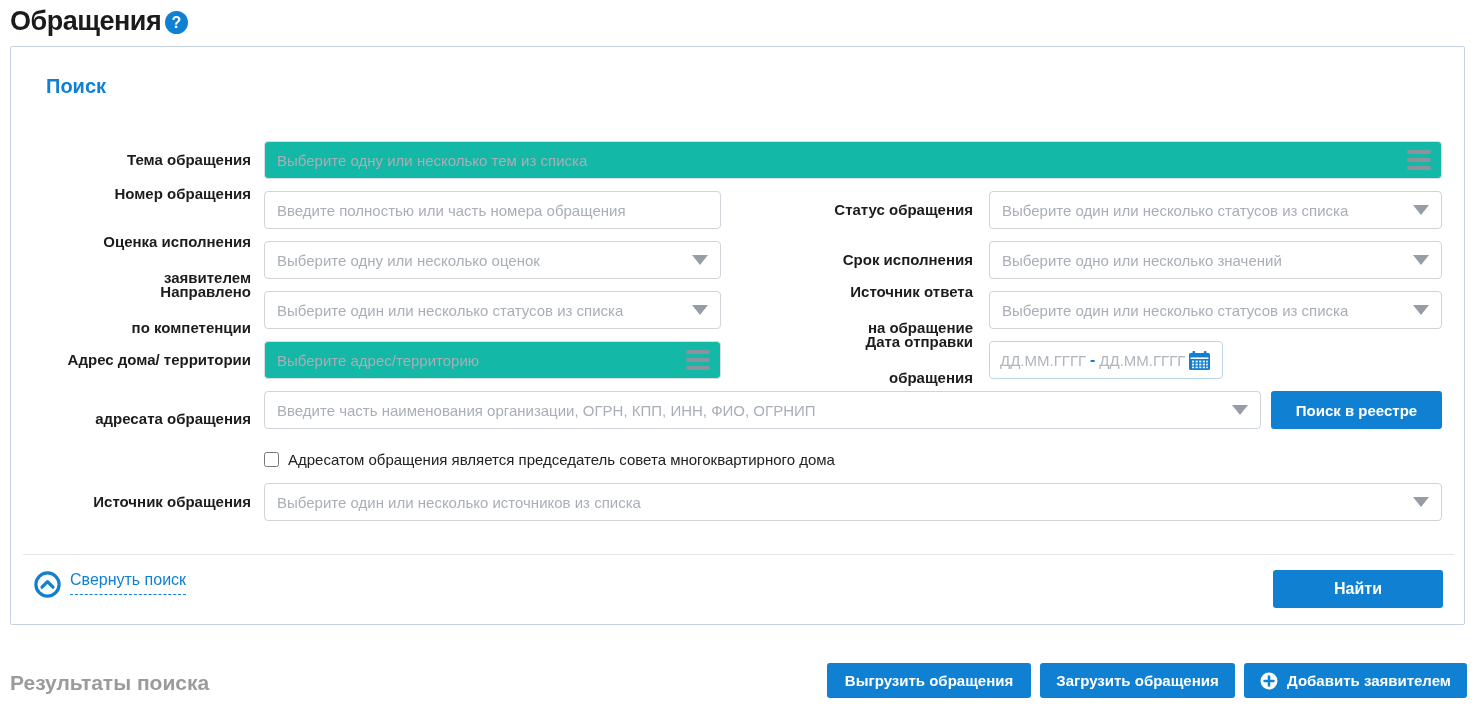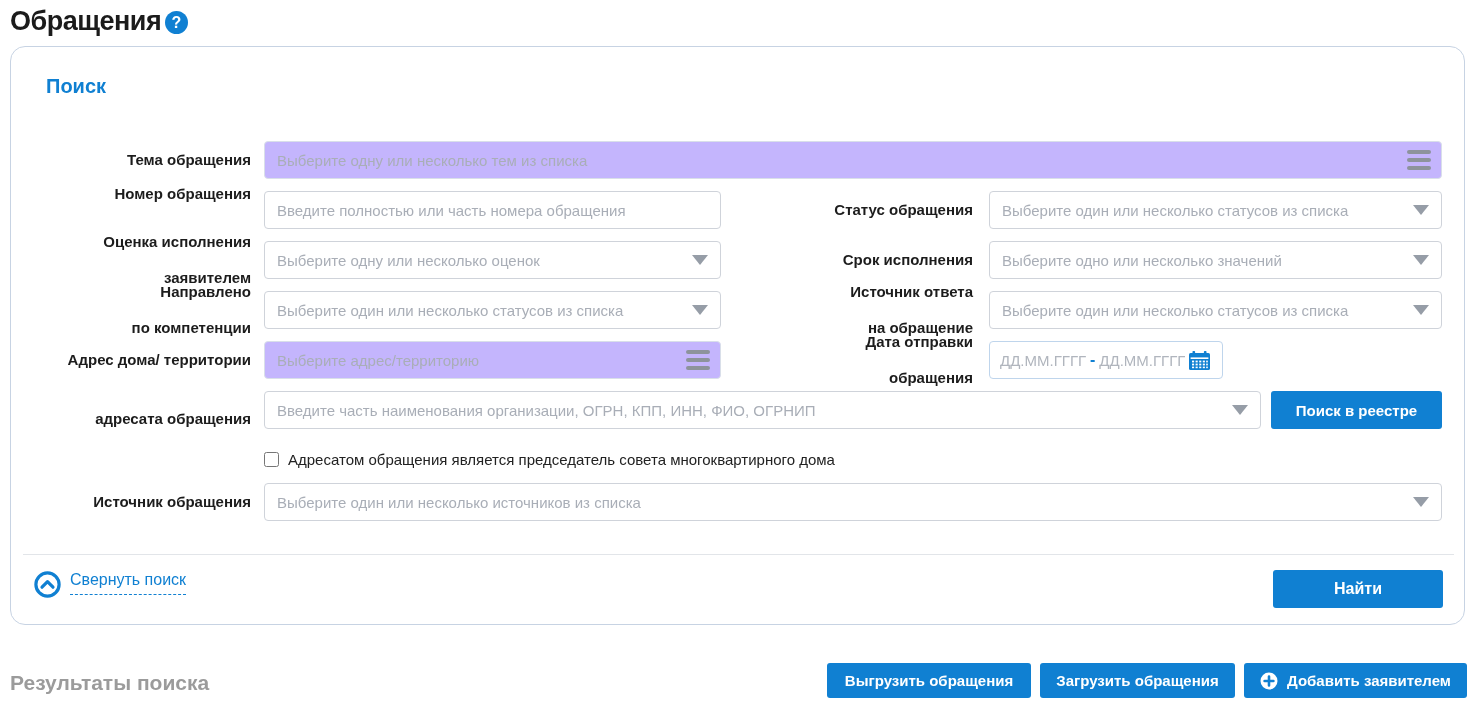--- a/index.html
+++ b/index.html
@@ -5,32 +5,32 @@
   * { margin:0; padding:0; box-sizing:border-box; }
   html,body { background:#fff; font-family:"Liberation Sans", sans-serif; }
   .page { position:relative; width:1477px; height:706px; background:#fff; overflow:hidden; }
   .abs { position:absolute; }
 
   .page-title { left:10px; top:6px; font-size:27px; font-weight:bold; color:#1b1b1b; letter-spacing:-0.5px; }
   .help-icon { left:165px; top:11px; width:23px; height:23px; border-radius:50%; background:#1080d2;
                color:#fff; font-size:16px; font-weight:bold; text-align:center; line-height:23px; cursor:pointer; }
 
   .panel { left:10px; top:46px; width:1455px; height:579px; background:#fff;
-           border:1px solid #c7d3e3; border-radius:15px; }
+           border:1px solid #c7d3e3; border-radius:2px; }
   .panel-heading { left:35px; top:28px; font-size:20px; font-weight:bold; color:#1080d2; }
 
   .lbl { display:flex; align-items:center; justify-content:flex-end; text-align:right;
          font-size:15px; font-weight:bold; color:#1c1c1c; line-height:1.2; height:38px; }
   .lbl span { display:block; width:100%; }
 
   .field { position:absolute; height:38px; }
   .field input[type=text] { width:100%; height:100%; border:1px solid #cfd3da; border-radius:4px;
         padding:0 38px 0 12px; font-size:15px; color:#333; background:#fff; font-family:inherit; outline:none; }
   .field input[type=text]::placeholder { color:#a9aeb7; }
-  .field.gray input[type=text] { background:#c4b5fd; border-color:#d9dfe9; }
+  .field.gray input[type=text] { background:#14b8a6; border-color:#d9dfe9; }
 
   .arrow-down { position:absolute; right:13px; top:14px; width:0; height:0;
         border-left:8px solid transparent; border-right:8px solid transparent;
         border-top:10px solid #969da7; cursor:pointer; }
   .burger { position:absolute; right:11px; top:9px; width:24px; display:flex; flex-direction:column; gap:4px; cursor:pointer; }
   .burger i { display:block; height:4px; background:#8d939c; border-radius:2px; }
 
   .date-field { position:absolute; height:38px; border:1px solid #bfd5ec; border-radius:4px; background:#fff;
         display:flex; align-items:center; padding:0 8px 0 10px; }
   .date-field input { width:86px; border:none; outline:none; font-size:15px; color:#333; font-family:inherit; }

